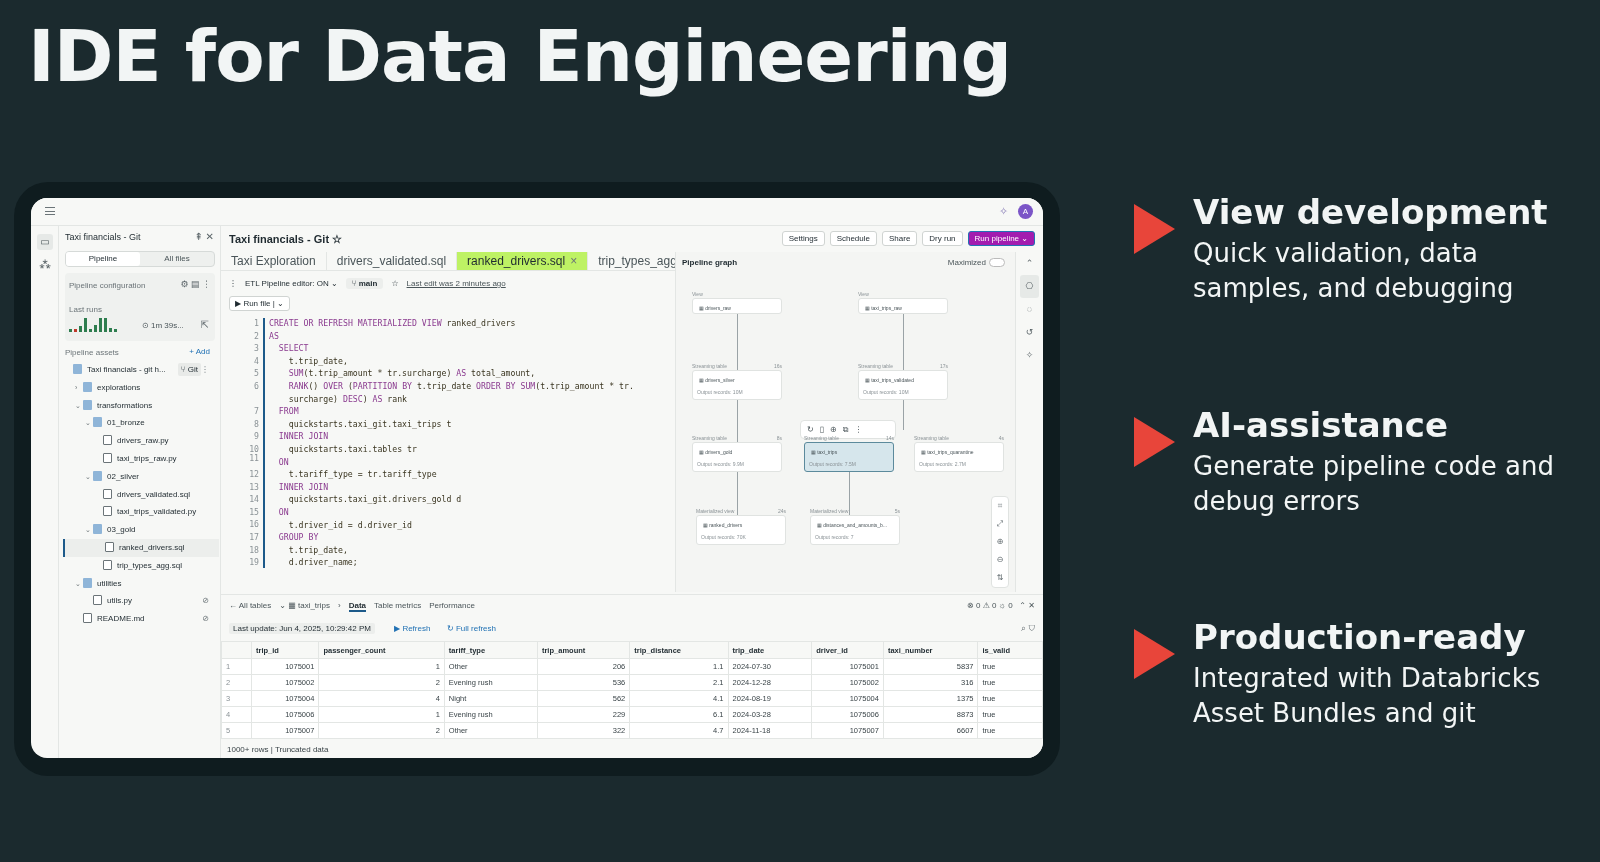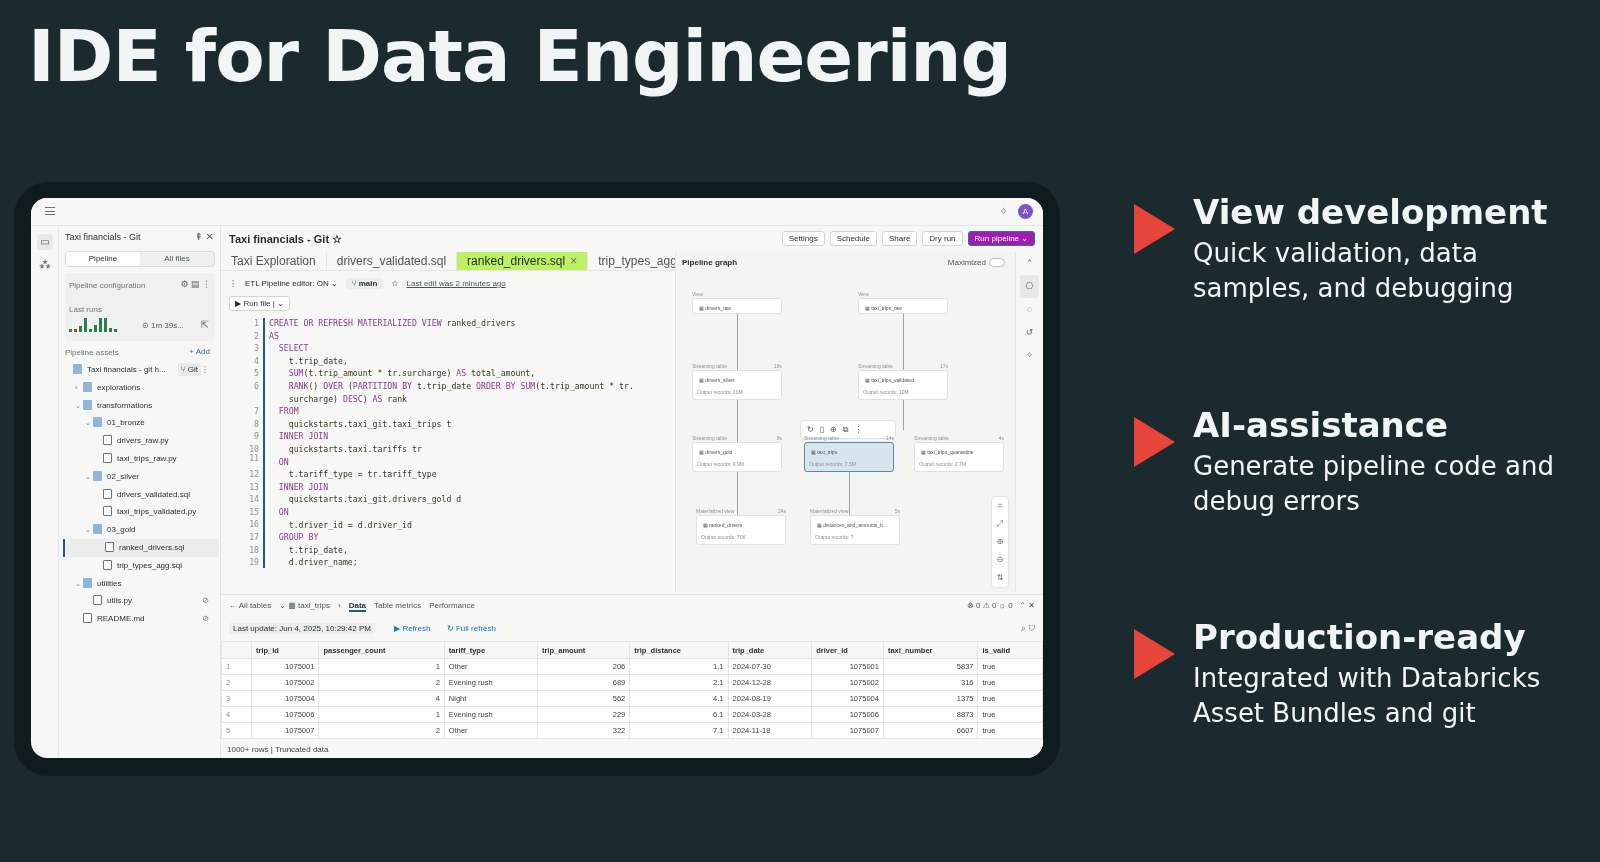--- a/index.html
+++ b/index.html
@@ -205,21 +205,21 @@
       <div class="cl" style="top: 65px;">    <span class="kw">RANK</span>() <span class="kw">OVER</span> (<span class="kw">PARTITION</span> <span class="kw">BY</span> t.trip_date <span class="kw">ORDER</span> <span class="kw">BY</span> <span class="kw">SUM</span>(t.trip_amount * tr.</div>
       <div class="ln" style="top: 77.6px;"></div>
       <div class="cl" style="top: 77.6px;">    surcharge) <span class="kw">DESC</span>) <span class="kw">AS</span> rank</div>
       <div class="ln" style="top: 90.2px;">7</div>
       <div class="cl" style="top: 90.2px;">  <span class="kw">FROM</span></div>
       <div class="ln" style="top: 102.8px;">8</div>
       <div class="cl" style="top: 102.8px;">    quickstarts.taxi_git.taxi_trips t</div>
       <div class="ln" style="top: 115.4px;">9</div>
       <div class="cl" style="top: 115.4px;">  <span class="kw">INNER</span> <span class="kw">JOIN</span></div>
       <div class="ln" style="top: 128px;">10</div>
-      <div class="cl" style="top: 128px;">    quickstarts.taxi.tariffs tr</div>
+      <div class="cl" style="top: 128px;">    quickstarts.taxi.tables tr</div>
       <div class="ln" style="top: 137px;">11</div>
       <div class="cl" style="top: 140.6px;">  <span class="kw">ON</span></div>
       <div class="ln" style="top: 153.2px;">12</div>
       <div class="cl" style="top: 153.2px;">    t.tariff_type = tr.tariff_type</div>
       <div class="ln" style="top: 165.8px;">13</div>
       <div class="cl" style="top: 165.8px;">  <span class="kw">INNER</span> <span class="kw">JOIN</span></div>
       <div class="ln" style="top: 178.4px; text-align: right;">14</div>
       <div class="cl" style="top: 178.4px;">    quickstarts.taxi_git.drivers_gold d</div>
       <div class="ln" style="top: 191px;">15</div>
       <div class="cl" style="top: 191px;">  <span class="kw">ON</span></div>
@@ -337,21 +337,21 @@
             <td class="">2024-07-30</td>
             <td class="n">1075001</td>
             <td class="n">5837</td>
             <td class="">true</td>
           </tr>
           <tr>
             <td class="idx">2</td>
             <td class="n">1075002</td>
             <td class="n">2</td>
             <td class="">Evening rush</td>
-            <td class="n">689</td>
+            <td class="n">536</td>
             <td class="n">2.1</td>
             <td class="">2024-12-28</td>
             <td class="n">1075002</td>
             <td class="n">316</td>
             <td class="">true</td>
           </tr>
           <tr>
             <td class="idx">3</td>
             <td class="n">1075004</td>
             <td class="n">4</td>
@@ -374,21 +374,21 @@
             <td class="n">1075006</td>
             <td class="n">8873</td>
             <td class="">true</td>
           </tr>
           <tr>
             <td class="idx">5</td>
             <td class="n">1075007</td>
             <td class="n">2</td>
             <td class="">Other</td>
             <td class="n">322</td>
-            <td class="n">7.1</td>
+            <td class="n">4.7</td>
             <td class="">2024-11-18</td>
             <td class="n">1075007</td>
             <td class="n">6607</td>
             <td class="">true</td>
           </tr>
         </tbody>
     </table>
     <div class="foot">1000+ rows  |  Truncated data</div>
   </div>
 </div>

